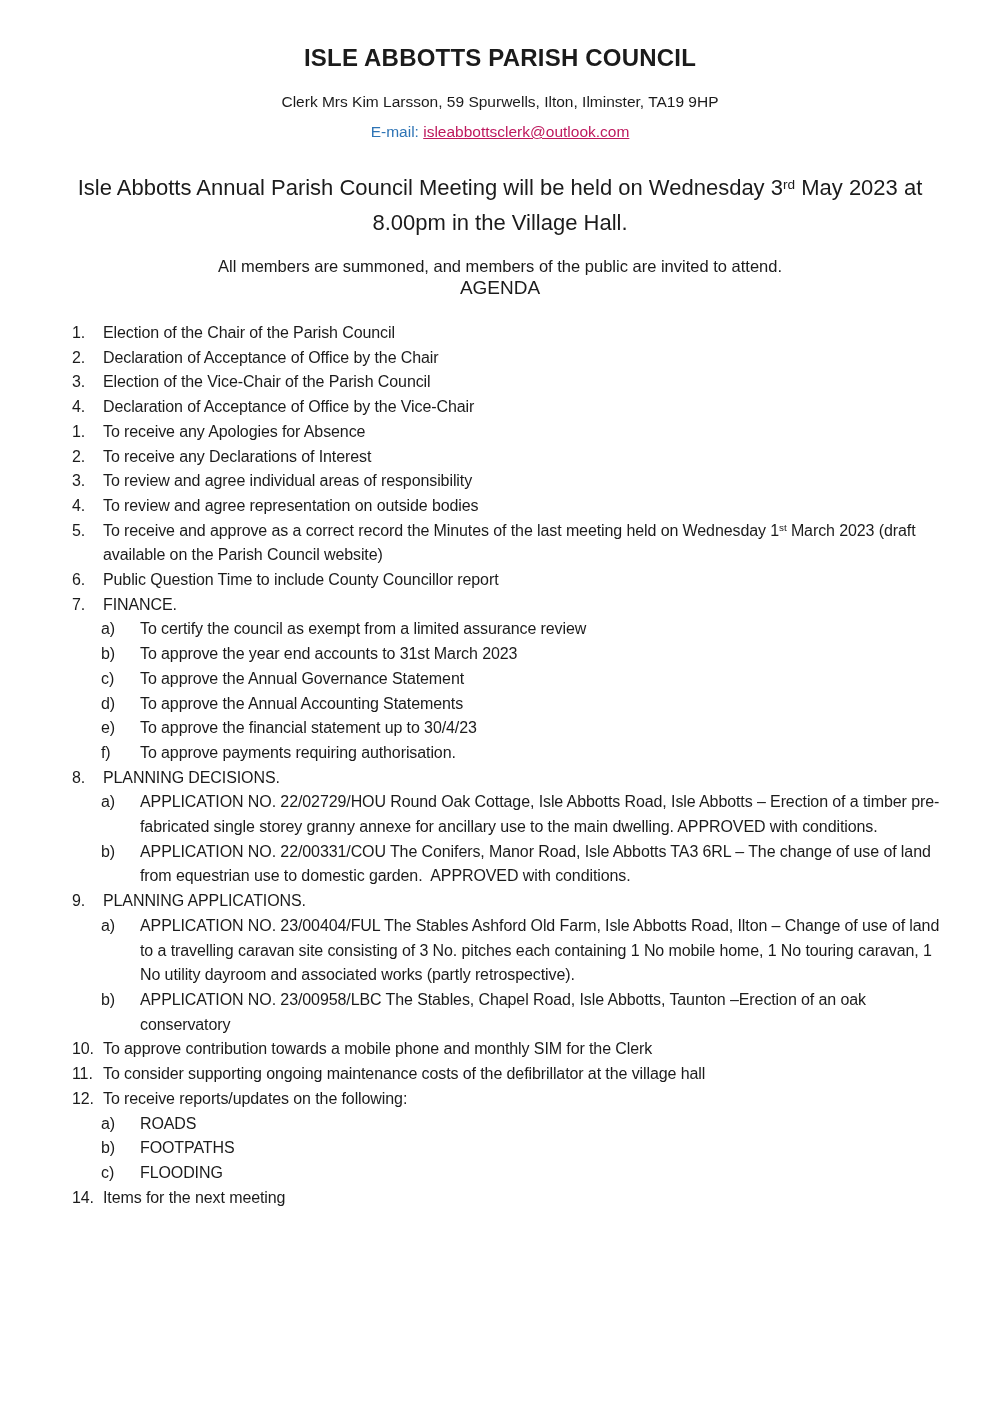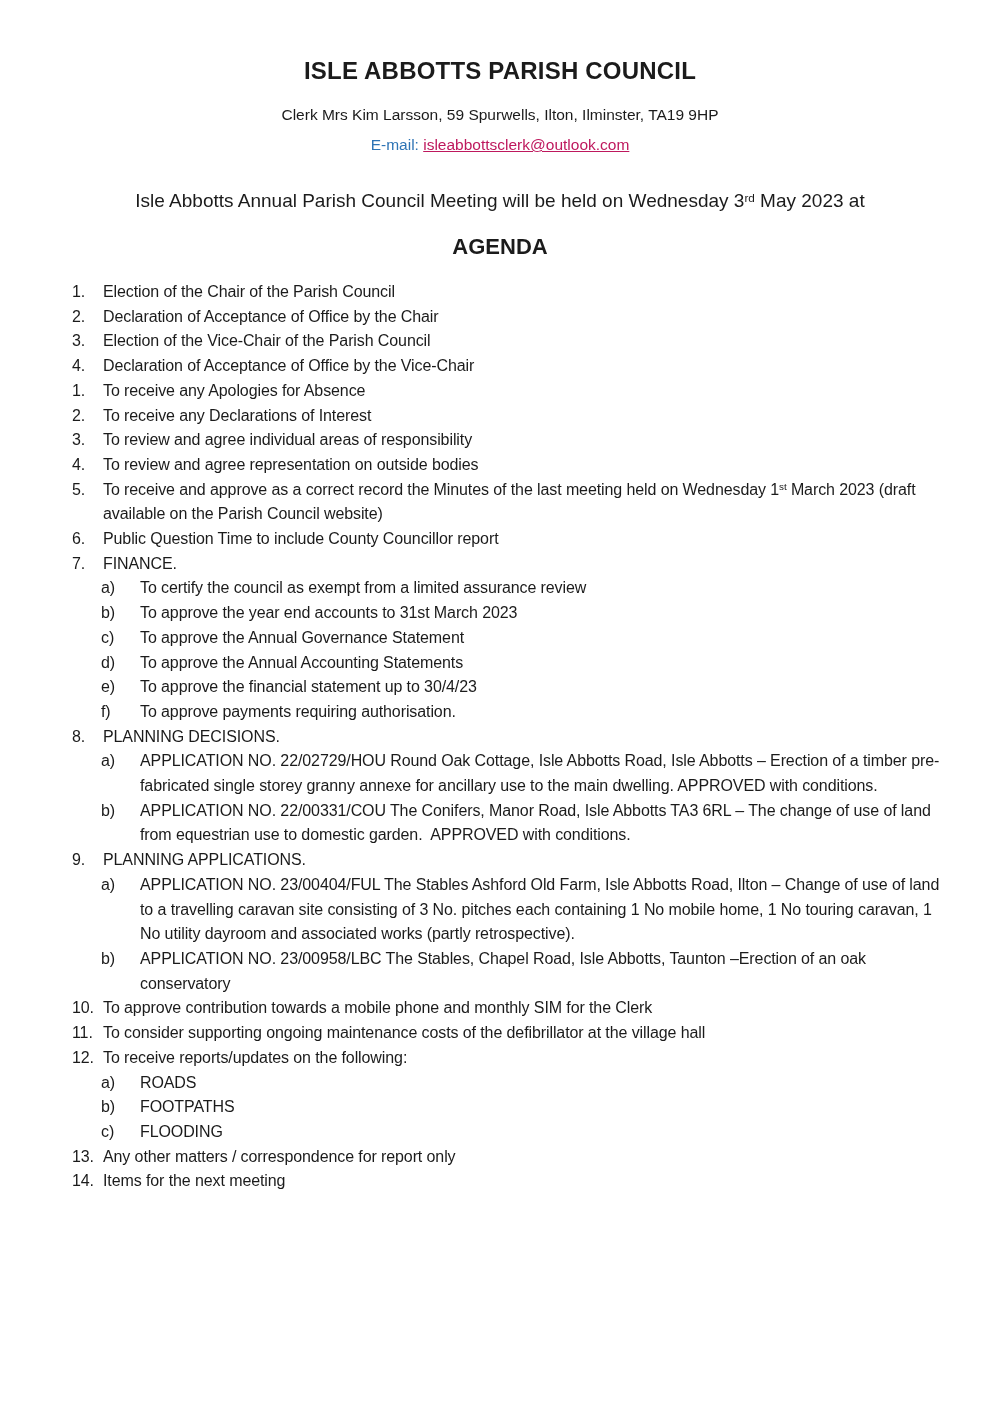--- a/index.html
+++ b/index.html
@@ -5,21 +5,21 @@
   html, body { margin: 0; padding: 0; }
   body {
     width: 1000px;
     height: 1414px;
     background: #ffffff;
     color: #1b1b1b;
     font-family: "Liberation Sans", "DejaVu Sans", sans-serif;
     overflow: hidden;
     position: relative;
   }
-  .page { padding-top: 57px; }
+  .page { padding-top: 44px; }
 
   .center { text-align: center; }
 
   .doc-title {
     font-size: 24px;
     font-weight: bold;
     line-height: 28px;
     letter-spacing: 0.2px;
   }
   .clerk-line {
@@ -30,32 +30,31 @@
   .email-line {
     margin-top: 10px;
     font-size: 15.5px;
     line-height: 20px;
   }
   .email-label { color: #2E74B5; text-decoration: none; }
   .email-link  { color: #0563C1; text-decoration: underline; cursor: pointer; }
 
   .meeting-notice {
     margin-top: 28px;
-    font-size: 19px;
+    font-size: 22px;
     line-height: 35px;
   }
   .summons-line {
     margin-top: 16px;
     font-size: 16.5px;
     line-height: 21px;
   }
   .agenda-heading {
-    margin-top: 18px;
-    font-size: 22px;
-    font-weight: bold;
+    font-size: 19px;
+    font-weight: normal;
     line-height: 22px;
   }
 
   .agenda-list {
     margin-top: 22px;
     padding: 0 58px 0 72px;
     font-size: 16px;
     line-height: 24.7px;
     letter-spacing: -0.1px;
   }
@@ -95,22 +94,24 @@
   <div class="doc-title center">ISLE ABBOTTS PARISH COUNCIL</div>
 
   <div class="clerk-line center">Clerk Mrs Kim Larsson, 59 Spurwells, Ilton, Ilminster, TA19 9HP</div>
 
   <div class="email-line center">
     <span class="email-label" style="color: rgb(46, 116, 181); text-align: center;">E-mail: </span><a class="email-link" style="color: #be185d;">isleabbottsclerk@outlook.com</a>
   </div>
 
   <div class="meeting-notice center">
       <div>Isle Abbotts Annual Parish Council Meeting will be held on Wednesday 3<sup>rd</sup> May 2023 at</div>
+      <div>8.00pm in the Village Hall.</div>
     </div>
 
+  <div class="summons-line center">All members are summoned, and members of the public are invited to attend.</div>
 
   <div class="agenda-heading center">AGENDA</div>
 
   <div class="agenda-list">
       <div>
         <div class="row">
           <span class="num">1.</span>
           <div class="txt">Election of the Chair of the Parish Council</div>
         </div>
       </div>
@@ -251,26 +252,20 @@
           <span class="num sub-num">b)</span>
           <div class="txt">FOOTPATHS</div>
         </div>
         <div class="row sub">
           <span class="num sub-num">c)</span>
           <div class="txt">FLOODING</div>
         </div>
       </div>
       <div>
         <div class="row">
-          <span class="num">13.</span>
-          <div class="txt">Any other matters / correspondence for report only</div>
-        </div>
-      </div>
-      <div>
-        <div class="row">
           <span class="num">14.</span>
           <div class="txt">Items for the next meeting</div>
         </div>
       </div>
     </div>
 
 
 </div>
 
 </body></html>

